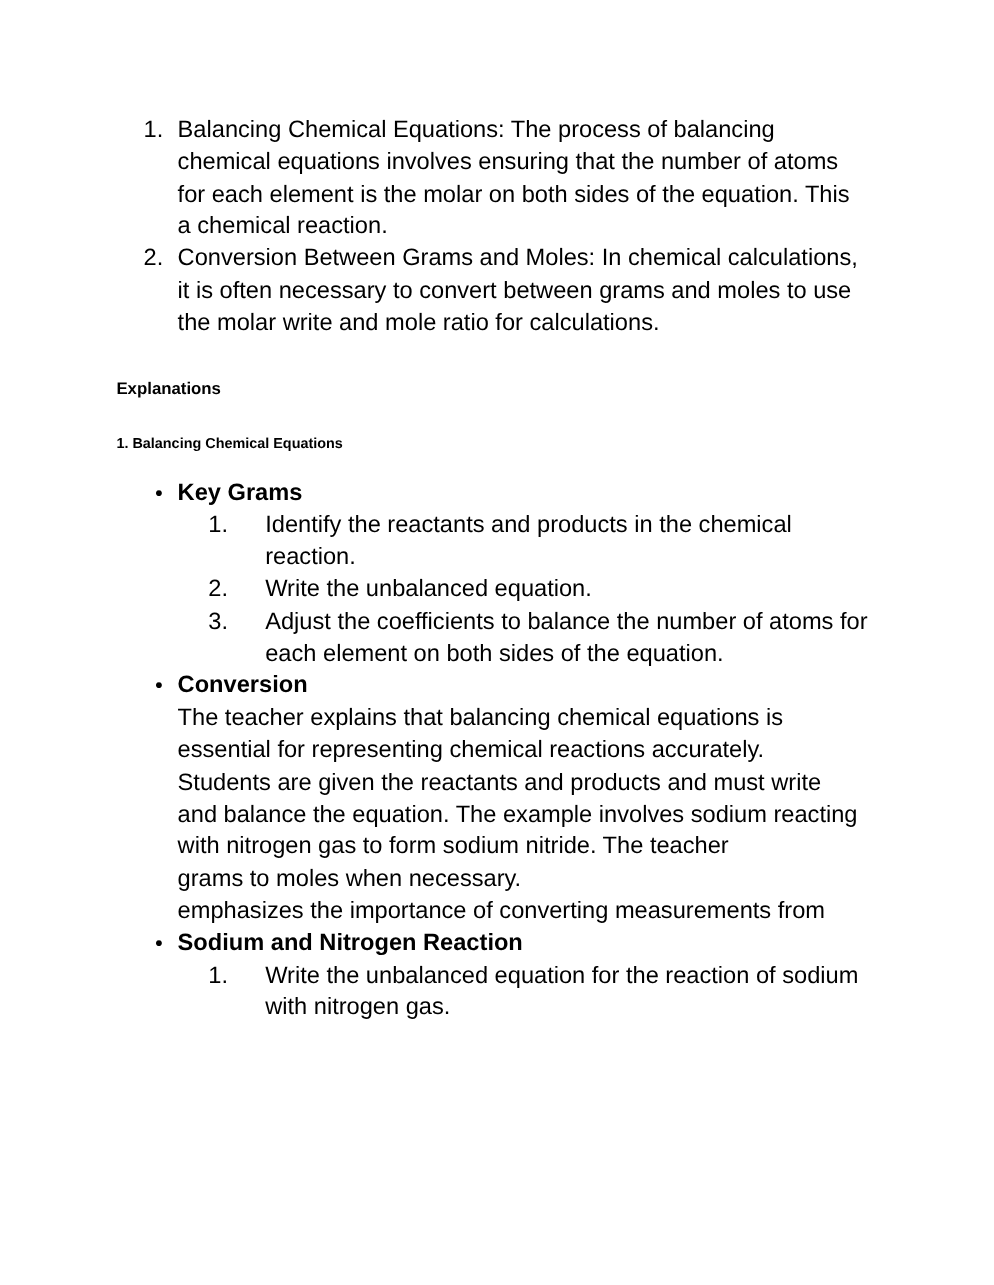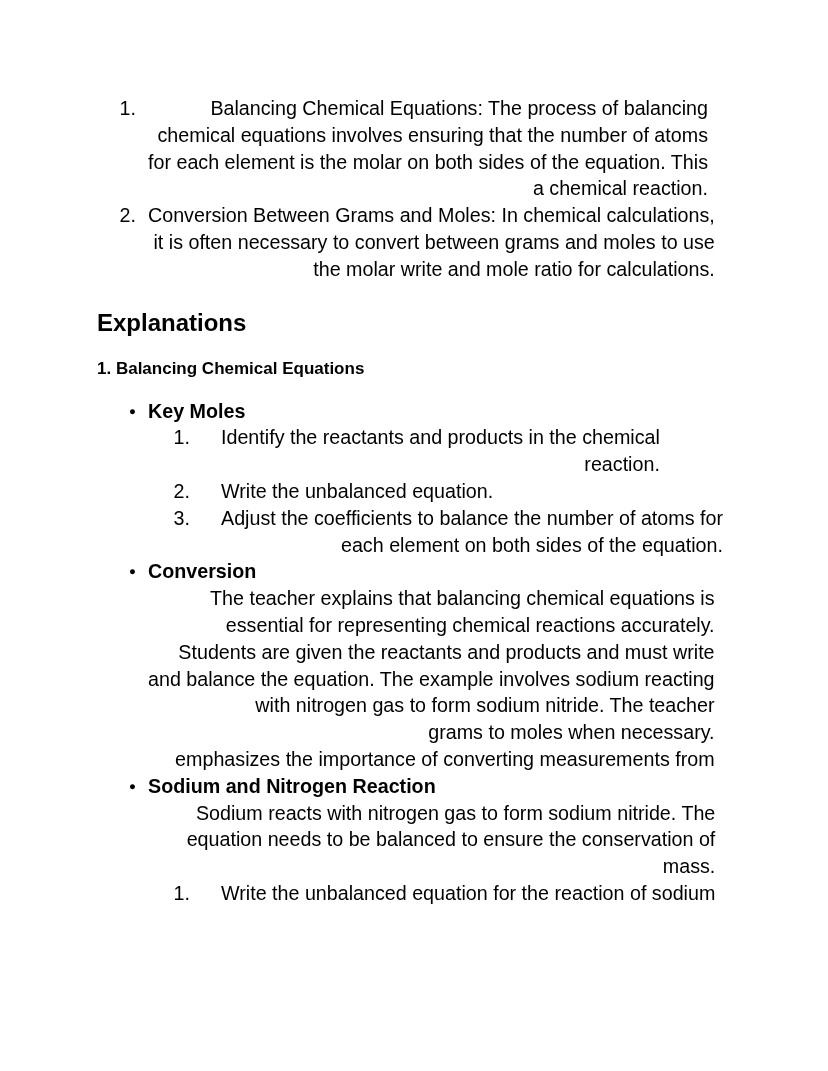--- a/index.html
+++ b/index.html
@@ -15,30 +15,30 @@
     line-height: 26.8px;
     padding: 95px 88px 0 97px;
     overflow: hidden;
   }
   .row { display: flex; align-items: flex-start; }
   .m1 { flex: 0 0 39px; text-align: right; white-space: nowrap; }
   .t1 { margin-left: 12px; min-width: 0; }
   .m1.bullet { font-size: 11.5px; }
   .m2 { flex: 0 0 42px; text-align: right; white-space: nowrap; }
   .t2 { margin-left: 31px; min-width: 0; }
-  .tline { white-space: nowrap; text-align: right; }
+  .tline { white-space: nowrap; }
   .h2 {
-    font-size: 24px;
+    font-size: 14px;
     line-height: 28px;
     font-weight: bold;
     margin: 26px 0 0 0;
     white-space: nowrap;
   }
   .h4 {
-    font-size: 17px;
+    font-size: 12px;
     line-height: 22px;
     font-weight: bold;
     margin: 21px 0 0 0;
     white-space: nowrap;
   }
   .ulist { margin-top: 18px; }
   .btitle { font-weight: bold; white-space: nowrap; }
 </style>
 </head>
 <body>
@@ -67,21 +67,21 @@
 
   <div class="h2">Explanations</div>
 
   <div class="h4">1. Balancing Chemical Equations</div>
 
   <div class="ulist">
 
     <div class="row">
       <div class="m1 bullet">●</div>
       <div class="t1">
-        <div class="btitle">Key Moles</div>
+        <div class="btitle">Key Grams</div>
         <div class="sublist">
           <div class="row">
             <div class="m2">1.</div>
             <div class="t2">
                 <div class="tline">Identify the reactants and products in the chemical</div>
                 <div class="tline">reaction.</div>
               </div>
           </div>
           <div class="row">
             <div class="m2">2.</div>
@@ -113,30 +113,26 @@
             <div class="tline">grams to moles when necessary.</div>
             <div class="tline">emphasizes the importance of converting measurements from</div>
           </div>
       </div>
     </div>
 
     <div class="row">
       <div class="m1 bullet">●</div>
       <div class="t1">
         <div class="btitle">Sodium and Nitrogen Reaction</div>
-        <div>
-            <div class="tline">Sodium reacts with nitrogen gas to form sodium nitride. The</div>
-            <div class="tline">equation needs to be balanced to ensure the conservation of</div>
-            <div class="tline">mass.</div>
-          </div>
         <div class="sublist">
           <div class="row">
             <div class="m2">1.</div>
             <div class="t2">
                 <div class="tline">Write the unbalanced equation for the reaction of sodium</div>
+                <div class="tline">with nitrogen gas.</div>
               </div>
           </div>
         </div>
       </div>
     </div>
 
   </div>
 </div>
 
 </body></html>

